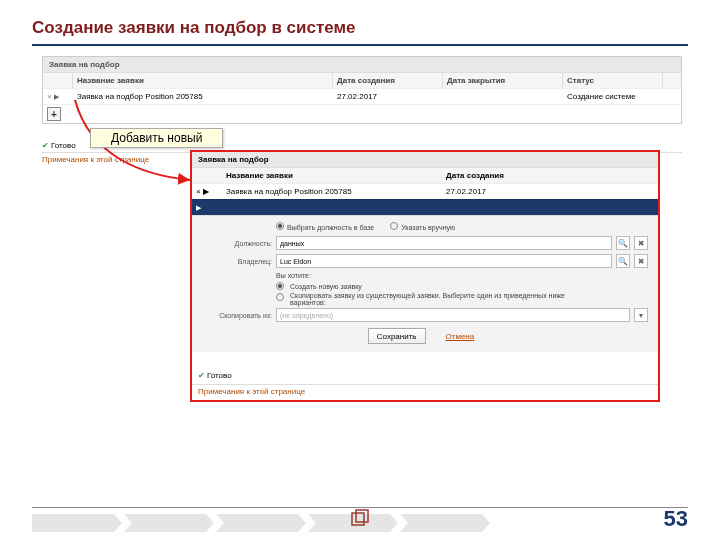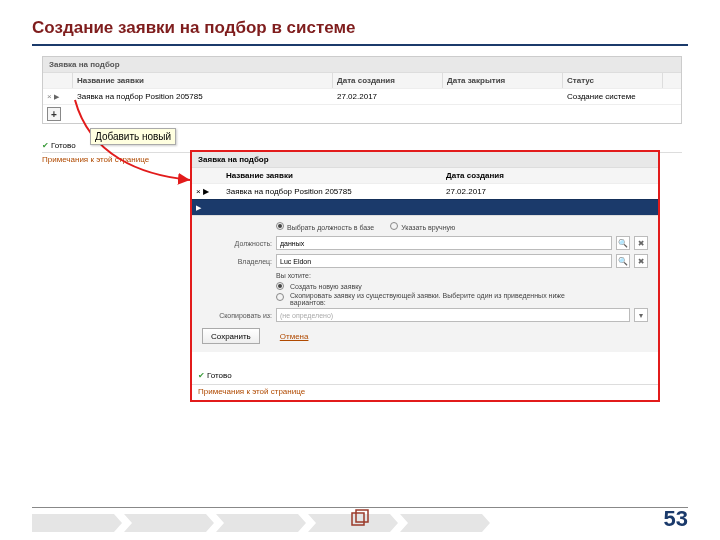--- a/index.html
+++ b/index.html
@@ -18,21 +18,21 @@
   .tbl-head { background: #e8e8e8; padding: 3px 6px; font-weight: bold; color:#555;}
   .tbl-cols { display: flex; background: #f5f5f5; border-top:1px solid #ddd; }
   .tbl-cols > div { padding: 3px 4px; border-right: 1px solid #ddd; font-weight:bold; color:#444;}
   .col-a { width: 30px; } .col-b { width: 260px; } .col-c { width: 110px; } .col-d { width: 120px; } .col-e { width: 100px; }
   .tbl-row { display:flex; background:#fff; border-top:1px solid #eee;}
   .tbl-row > div { padding: 3px 4px; }
   .tbl-row .x { color:#888; cursor:pointer;}
   .tbl-row .arrow { color:#666; font-size:7px;}
   .addrow { background:#fff; border-top:1px solid #eee; padding:2px 4px;}
   .addbtn { width:14px; height:14px; border:1px solid #888; background:#f5f5f5; display:flex; align-items:center; justify-content:center; font-size:10px; font-weight:bold; cursor:pointer; color:#333;}
-  .tooltip { position:absolute; top:72px; left:48px; background:#ffffe0; border:1px solid #aaa; font-size:10px; padding:2px 4px; z-index:5; box-shadow:1px 1px 2px rgba(0,0,0,0.2);}
+  .tooltip { position:absolute; top:72px; left:48px; background:#ffffe0; border:1px solid #aaa; font-size:12px; padding:2px 20px; z-index:5; box-shadow:1px 1px 2px rgba(0,0,0,0.2);}
   .status-line { font-size:8px; margin-top:17px; }
   .tick { color:#3a9a3a; }
   .notes { font-size:8px; color:#b04a00; margin-top:2px; border-top:1px solid #ddd; padding-top:2px;}
 
   .arrow-svg { position:absolute; top:95px; left:70px; z-index:4;}
 
   .shot2 { position:absolute; top:150px; left:190px; width:470px; border:2px solid #e21b1b; background:#fff; font-size:8px; z-index:3; }
   .s2-head { background:#e8e8e8; padding:3px 6px; font-weight:bold; }
   .s2-cols { display:flex; background:#f5f5f5; border-top:1px solid #ddd;}
   .s2-cols > div { padding:3px 4px; font-weight:bold; }
@@ -44,21 +44,21 @@
   .s2-form { background:#f3f3f3; padding:6px 10px 8px 10px; border-top:1px solid #ddd;}
   .form-line { display:flex; align-items:center; margin-bottom:4px; gap:4px;}
   .lbl { width:70px; text-align:right; color:#555; font-size:7px;}
   .inp { flex:1; height:14px; background:#fff; border:1px solid #bbb; font-size:7px; padding:0 3px; display:flex; align-items:center;}
   .sq { width:14px; height:14px; border:1px solid #bbb; background:#fff; display:flex; align-items:center; justify-content:center; font-size:8px; color:#666;}
   .radio { width:8px; height:8px; border:1px solid #888; border-radius:50%; display:inline-block; margin-right:3px; position:relative;}
   .radio.on::after{content:""; width:4px; height:4px; background:#444; border-radius:50%; position:absolute; top:1px; left:1px;}
   .rlabel { font-size:7px; color:#444;}
   .group { font-size:7px; color:#444; margin-left:74px; margin-bottom:3px;}
   .optline { font-size:7px; color:#444; margin-left:74px; margin-bottom:2px; display:flex; align-items:center; gap:3px;}
-  .btns { display:flex; justify-content:flex-start; gap:12px; margin-top:6px;}
+  .btns { display:flex; justify-content:center; gap:12px; margin-top:6px;}
   .btn { height:16px; padding:0 8px; border:1px solid #aaa; background:linear-gradient(#fff,#eee); font-size:8px; display:flex; align-items:center; cursor:pointer;}
   .btn.cancel { color:#b04a00; text-decoration:underline; border:none; background:none;}
   .s2 .status-line, .s2 .notes {padding-left:6px;}
 
   .footer { position:absolute; bottom:8px; left:32px; right:32px; }
   .footer-hr { border-top:1px solid #888; margin-bottom:6px;}
   .crumbs { display:flex; gap:2px; }
   .crumb { width:90px; height:18px; background:#e5e5e5; clip-path: polygon(0 0, calc(100% - 8px) 0, 100% 50%, calc(100% - 8px) 100%, 0 100%, 8px 50%); }
   .crumb:first-child { clip-path: polygon(0 0, calc(100% - 8px) 0, 100% 50%, calc(100% - 8px) 100%, 0 100%);}
   .foot-icon { position:absolute; left:50%; bottom:0; transform:translateX(-50%); }

